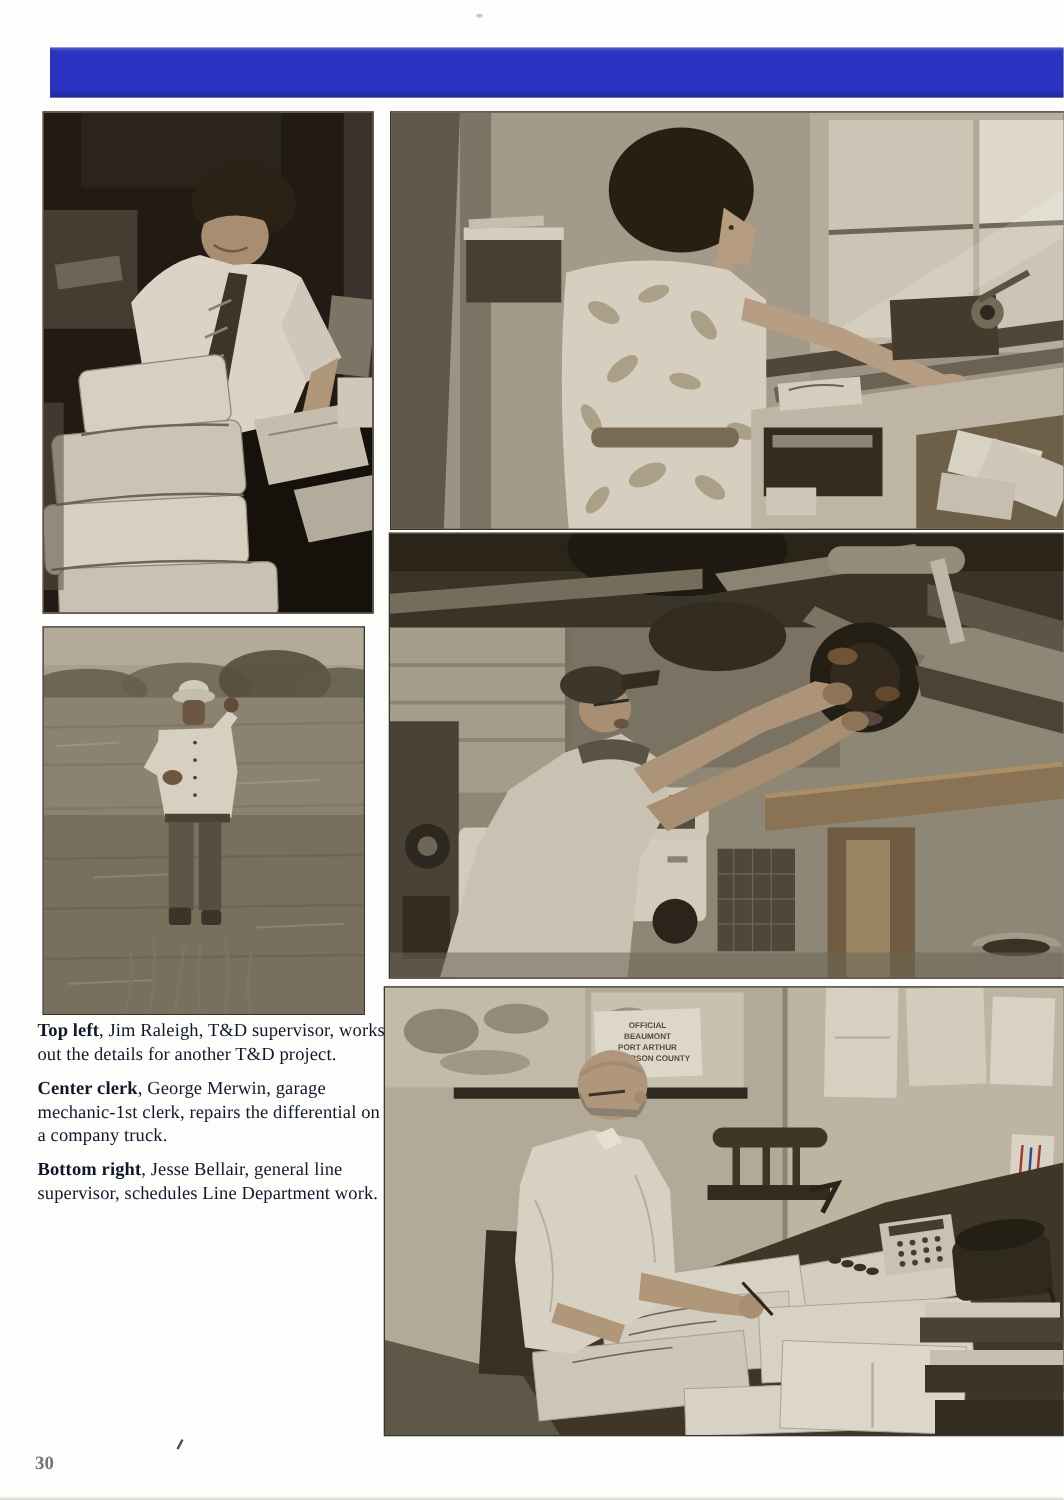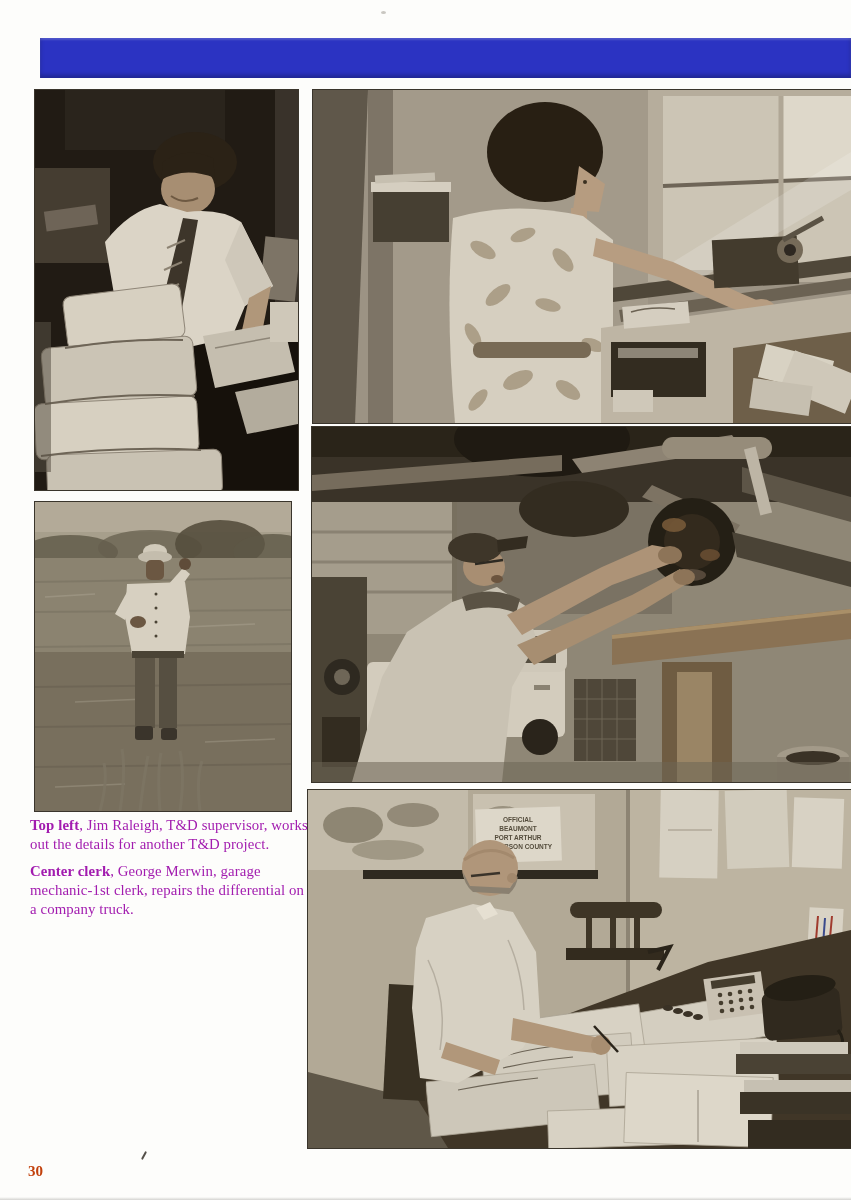--- a/index.html
+++ b/index.html
@@ -7,24 +7,24 @@
   body { position:relative; background:#fdfdfb; font-family:"Liberation Serif", serif; overflow:hidden; }
   .page { position:absolute; inset:0; background:#fdfdfb; }
   .accent-bar { position:absolute; left:40px; top:38px; width:811px; height:40px; background:#2b33c2; box-shadow: inset 0 -3px 4px rgba(0,0,0,.25), inset 0 2px 2px rgba(255,255,255,.18); }
   .photo { position:absolute; background:#8d8577; outline:1px solid #3a352c; box-shadow:0 0 0 1px rgba(120,112,98,.35); }
   .photo svg { display:block; width:100%; height:100%; }
   .p1 { left:35px; top:90px;  width:263px; height:400px; }
   .p2 { left:313px; top:90px; width:538px; height:333px; }
   .p3 { left:35px; top:502px; width:256px; height:309px; }
   .p4 { left:312px; top:427px; width:539px; height:355px; }
   .p5 { left:308px; top:790px; width:543px; height:358px; }
-  .captions { position:absolute; left:30px; top:816px; width:280px; color:#a21caf; }
+  .captions { position:absolute; left:30px; top:816px; width:280px; color:#0f172a; }
   .caption { font-size:14.8px; line-height:1.26; margin-bottom:9px; letter-spacing:.1px; }
   .caption strong { font-weight:bold; }
-  .page-number { position:absolute; left:28px; top:1163px; font-size:15px; font-weight:bold; color:#c2410c; }
+  .page-number { position:absolute; left:28px; top:1163px; font-size:15px; font-weight:bold; color:#737373; }
   .artifact-a { position:absolute; left:381px; top:11px; width:5px; height:3px; background:#c9c7c1; border-radius:50%; }
   .artifact-b { position:absolute; left:143px; top:1151px; width:2px; height:9px; background:#55514a; transform:rotate(28deg); border-radius:1px; }
   .edge-bottom { position:absolute; left:0; right:0; bottom:0; height:3px; background:linear-gradient(to bottom, rgba(0,0,0,0), rgba(90,88,82,.25)); }
 </style>
 </head>
 <body>
 
 <div class="page">
 
   <div class="accent-bar" style="background-color: rgb(43, 51, 194);"></div>
@@ -389,20 +389,21 @@
         <circle cx="293" cy="255" r="10" fill="#a88e71"></circle>
         <line x1="286" y1="236" x2="310" y2="262" stroke="#2a241a" stroke-width="2.5"></line>
         <polygon points="138,252 192,270 187,285 133,268" fill="#b1977a"></polygon>
       </g>
     </svg>
   </figure>
 
   <div class="captions">
     <p class="caption"><strong>Top left</strong><span>, Jim Raleigh, T&amp;D supervisor, works out the details for another T&amp;D project.</span></p>
     <p class="caption"><strong>Center clerk</strong><span>, George Merwin, garage mechanic-1st clerk, repairs the differential on a company truck.</span></p>
+    <p class="caption"><strong>Bottom right</strong><span>, Jesse Bellair, general line supervisor, schedules Line Department work.</span></p>
   </div>
 
   <div class="page-number">30</div>
 
   <span class="artifact-a"></span>
   <span class="artifact-b"></span>
   <div class="edge-bottom"></div>
 </div>
 
 </body></html>

